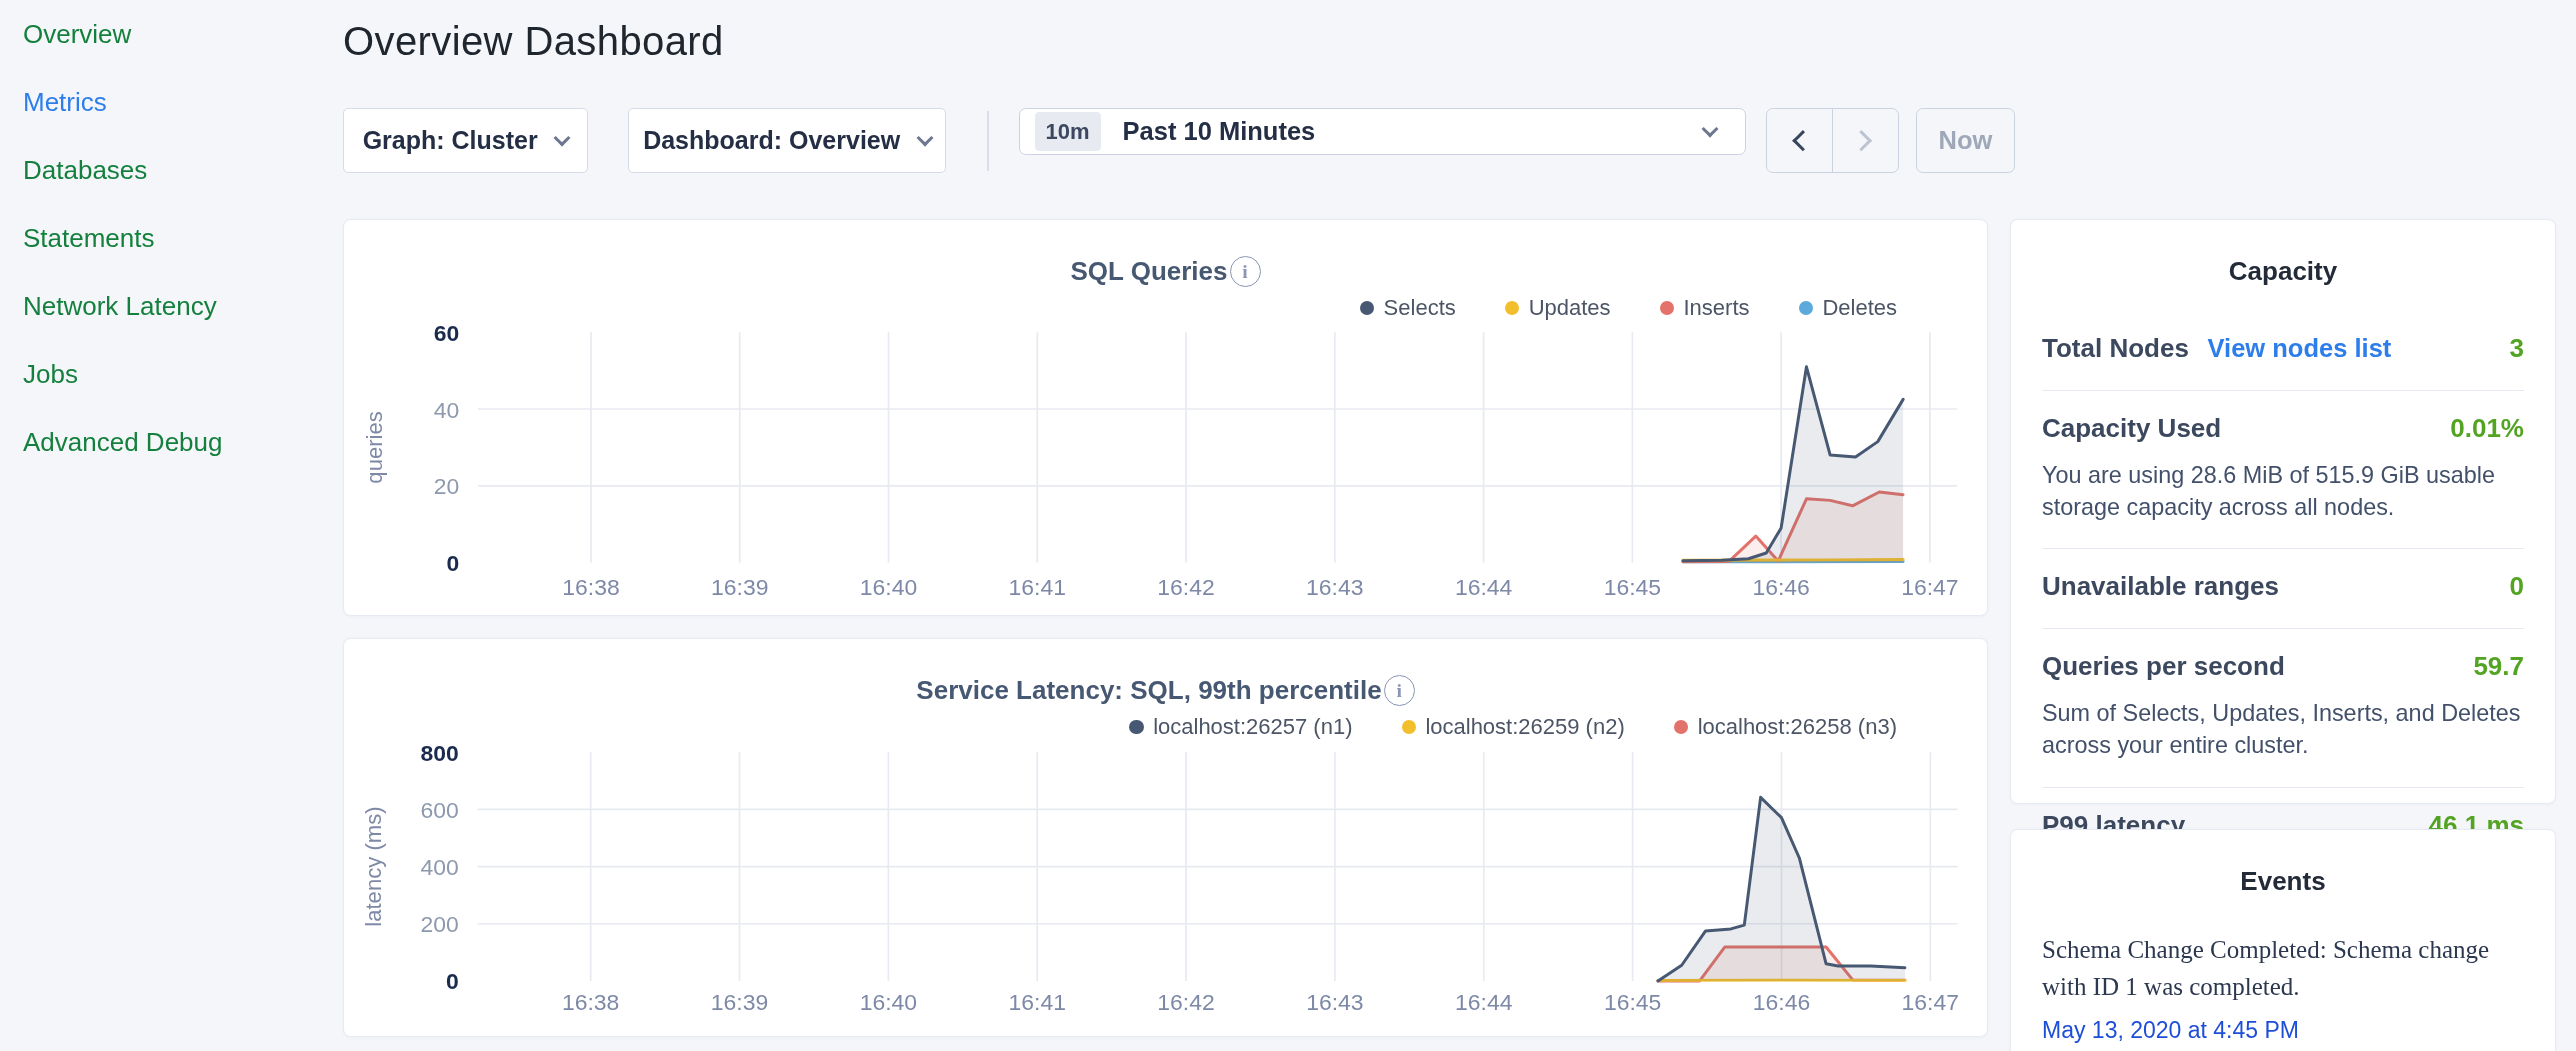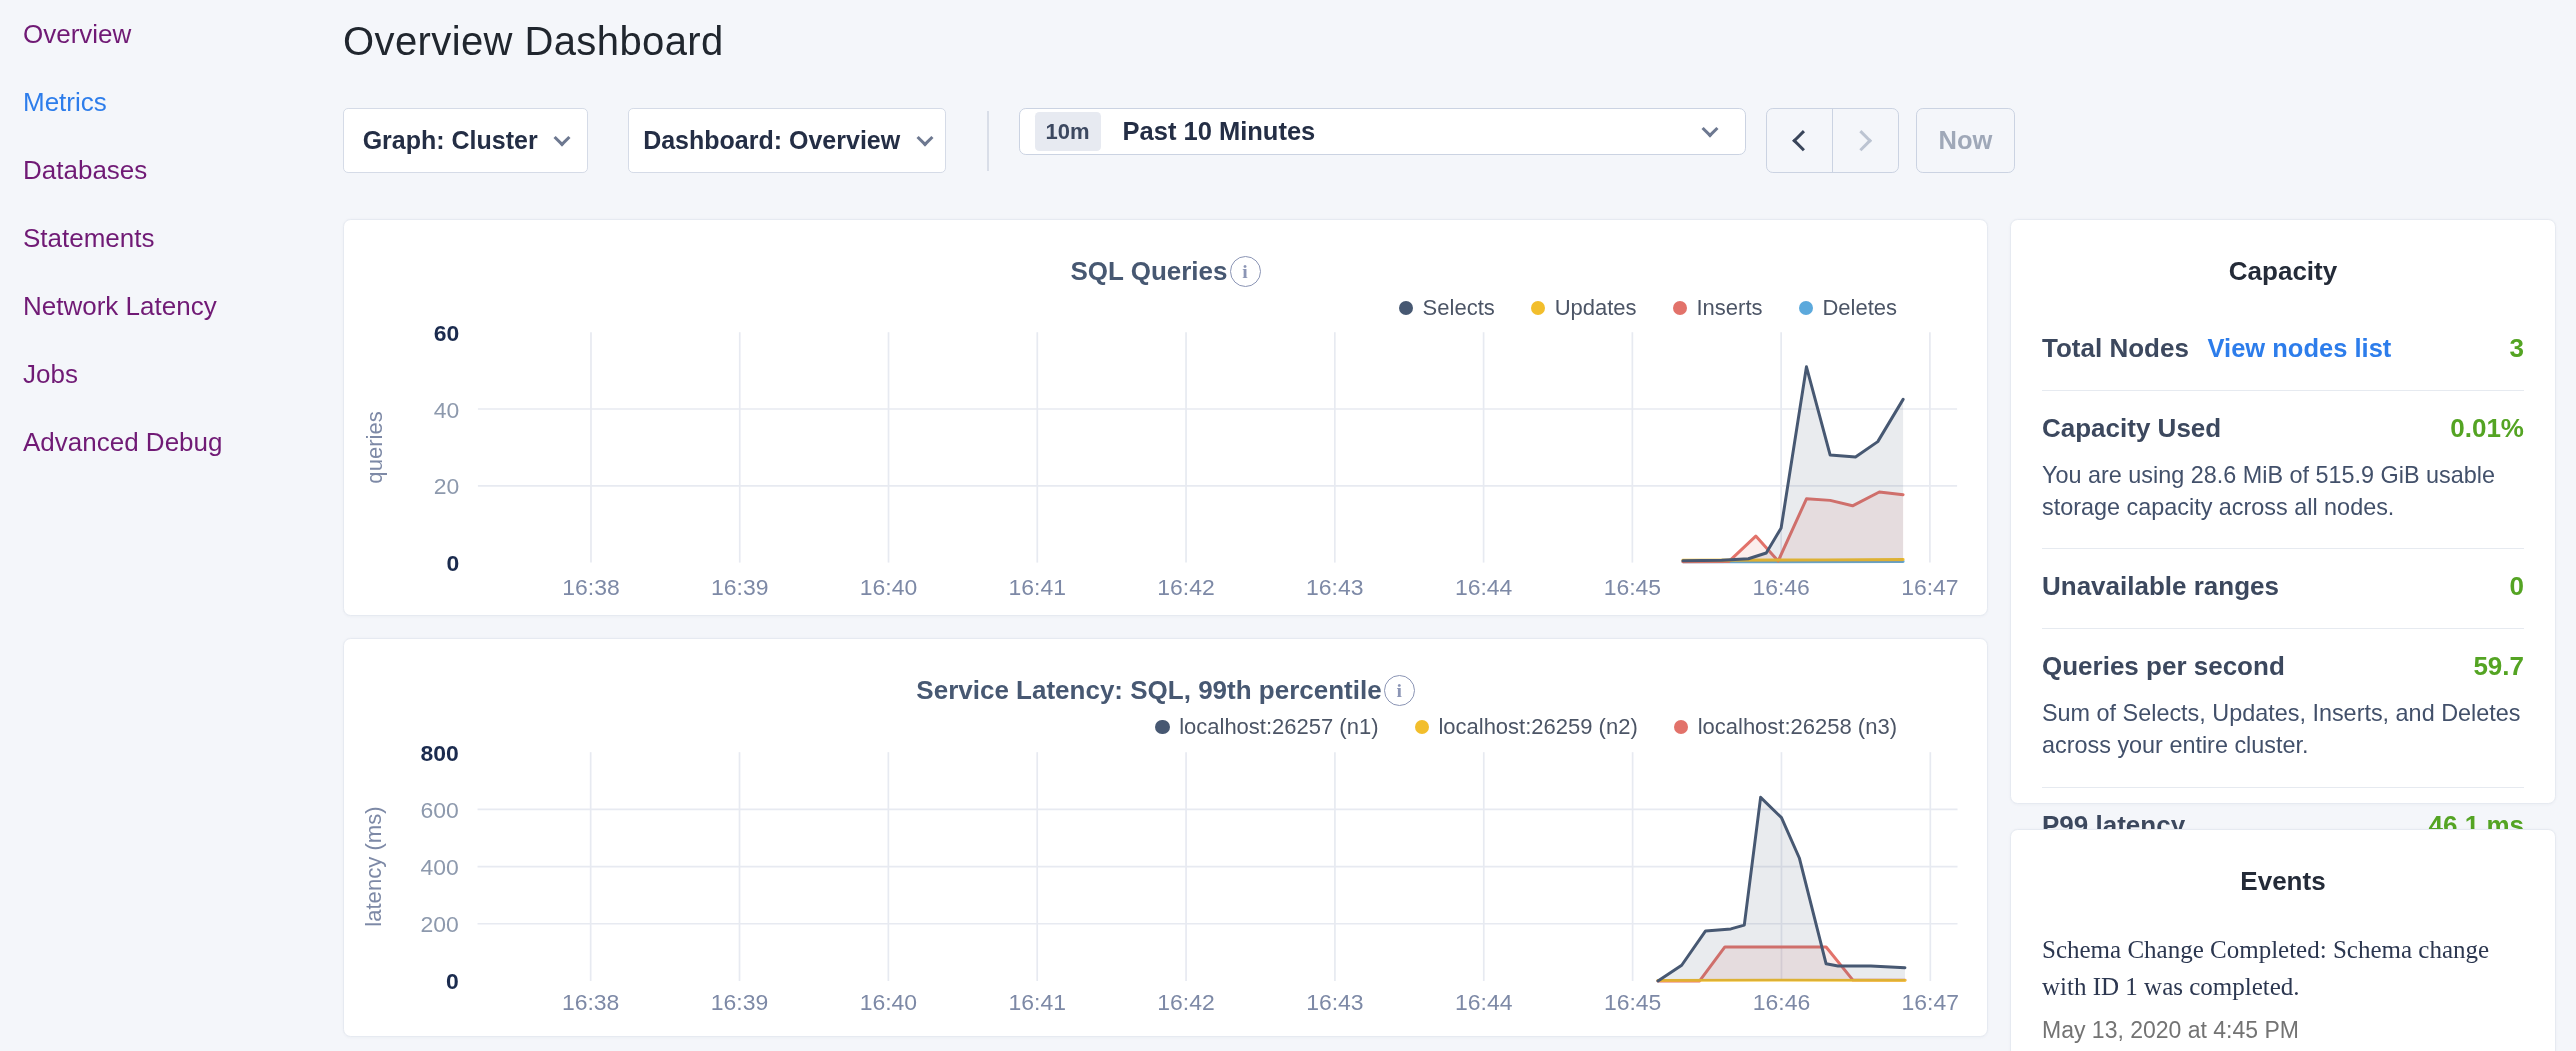--- a/index.html
+++ b/index.html
@@ -7,21 +7,21 @@
   body {
     font-family:"Liberation Sans", sans-serif;
     background:#f4f6fa;
     color:#3c485e;
     position:relative;
   }
   
   .sidebar { position:absolute; left:0; top:0; width:319px; height:1051px; }
   .nav-item {
     height:68px; line-height:68px; padding-left:23px;
-    font-size:26px; color:#701a75; cursor:pointer; white-space:nowrap;
+    font-size:26px; color:#15803d; cursor:pointer; white-space:nowrap;
   }
   .nav-item.active { color:#2d7deb; font-weight:400; }
   
   .page-title {
     position:absolute; left:343px; top:18.7px;
     font-size:40px; font-weight:500; color:#20262e; letter-spacing:0.4px;
   }
   
   .toolbar-btn {
     position:absolute; top:108px; height:65px;
@@ -71,39 +71,39 @@
   .chart-title-row {
     position:absolute; left:0; right:0; top:36px; display:flex;
     align-items:center; justify-content:center; gap:2px;
   }
   .chart-title { font-size:26px; font-weight:700; color:#475872; }
   .info-icon {
     width:31px; height:31px; border:1.7px solid #8b95b5; border-radius:50%;
     color:#8b95b5; font-size:19.6px; font-weight:700; font-family:"Liberation Serif", serif;
     display:flex; align-items:center; justify-content:center; cursor:pointer;
   }
-  .legend { position:absolute; right:90px; top:75px; display:flex; gap:36px; }
+  .legend { position:absolute; right:90px; top:75px; display:flex; gap:49px; }
   .legend-item { display:flex; align-items:center; gap:9.4px; }
   .legend-dot { width:14.5px; height:14.5px; border-radius:50%; }
   .legend-label { font-size:22px; color:#4c5566; }
   .chart-svg { position:absolute; left:0; top:0; }
   
   .panel-heading { text-align:center; font-size:26px; font-weight:700; color:#242b38; padding-top:36px; }
   .summary-rows { padding:24px 31px 0 31px; }
   .sum-row { padding:22px 0 25.5px 0; border-bottom:0.9px solid #e6eaf0; }
   .sum-row:last-child { border-bottom:none; }
   .sum-main { display:flex; align-items:baseline; }
   .sum-label { font-size:26px; font-weight:700; color:#3c485e; white-space:nowrap; }
   .sum-link { font-size:25.5px; font-weight:700; color:#2d7deb; margin-left:18.7px; cursor:pointer; white-space:nowrap; }
   .sum-value { margin-left:auto; font-size:26px; font-weight:700; color:#54a423; white-space:nowrap; }
   .sum-sub { margin-top:15.3px; font-size:23.4px; color:#42506a; line-height:32px; }
   
   .event-item { padding:34px 31px 0 31px; }
   .event-text { font-size:25px; color:#2c3750; line-height:37px;font-family:Liberation Serif, serif; }
-  .event-time { margin-top:12px; font-size:23px; color:#737373; }
+  .event-time { margin-top:12px; font-size:23px; color:#1d4ed8; }
 </style>
 </head>
 <body>
 
 <nav class="sidebar" id="sidebar-nav">
     <div class="nav-item">Overview</div>
     <div class="nav-item active">Metrics</div>
     <div class="nav-item">Databases</div>
     <div class="nav-item">Statements</div>
     <div class="nav-item">Network Latency</div>

